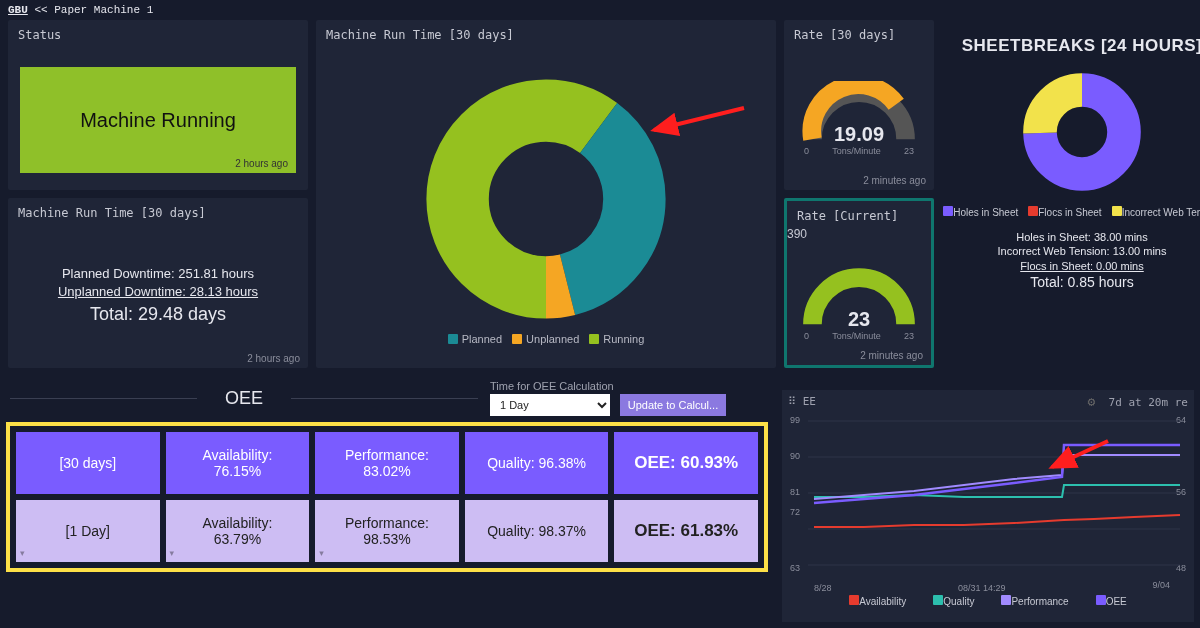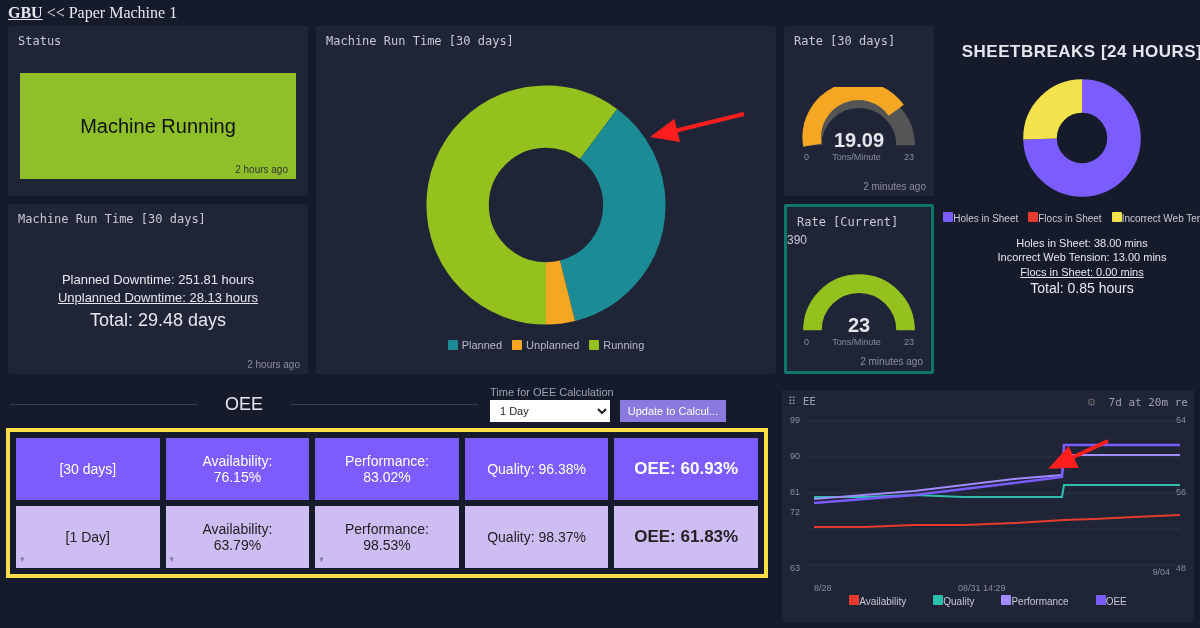--- a/index.html
+++ b/index.html
@@ -8,23 +8,23 @@
     color: #c7c9d3;
     font-family: "Segoe UI", Arial, sans-serif;
     font-size: 12px;
     width: 1200px;
     height: 628px;
     overflow: hidden;
     position: relative;
   }
   .breadcrumb {
     padding: 4px 8px;
-    font-size: 16px;
+    font-size: 11px;
     color: #e6e7ee;
-    font-family: Liberation Serif, serif;
+    font-family: Liberation Mono, monospace;
   }
   .breadcrumb a { color: #e6e7ee; text-decoration: underline; font-weight: bold;}
   .grid {
     display: grid;
     grid-template-columns: 300px 460px 150px 280px;
     grid-template-rows: 170px 170px;
     gap: 8px;
     padding: 0 8px 4px 8px;
     height: 352px;
   }
@@ -299,21 +299,21 @@
     <div class="axis-label" style="left:2px; top:74px;">81</div>
     <div class="axis-label" style="left:2px; top:94px;">72</div>
     <div class="axis-label" style="left:2px; top:150px;">63</div>
 
     <div class="axis-label" style="right:2px; top:2px;">64</div>
     <div class="axis-label" style="right:2px; top:74px;">56</div>
     <div class="axis-label" style="right:2px; top:150px;">48</div>
 
     <div class="axis-label" style="left:26px; bottom:0;margin-top:29px;">8/28</div>
     <div class="axis-label" style="left:170px; bottom:0;">08/31 14:29</div>
-    <div class="axis-label" style="right:18px; bottom:16px;">9/04</div>
+    <div class="axis-label" style="right:18px; bottom:3px;">9/04</div>
     <svg width="400" height="168" viewBox="0 0 400 168" style="position:absolute; left:6px; top:2px;">
 
       <line x1="14" y1="6" x2="386" y2="6" stroke="#2e3448"></line>
       <line x1="14" y1="42" x2="386" y2="42" stroke="#2e3448"></line>
       <line x1="14" y1="78" x2="386" y2="78" stroke="#2e3448"></line>
       <line x1="14" y1="114" x2="386" y2="114" stroke="#2e3448"></line>
       <line x1="14" y1="150" x2="386" y2="150" stroke="#2e3448"></line>
 
       <polyline fill="none" stroke="#e63b2e" stroke-width="2" points="20,112 70,112 120,110 170,110 220,108 270,105 300,104 340,102 386,100"></polyline>
 

